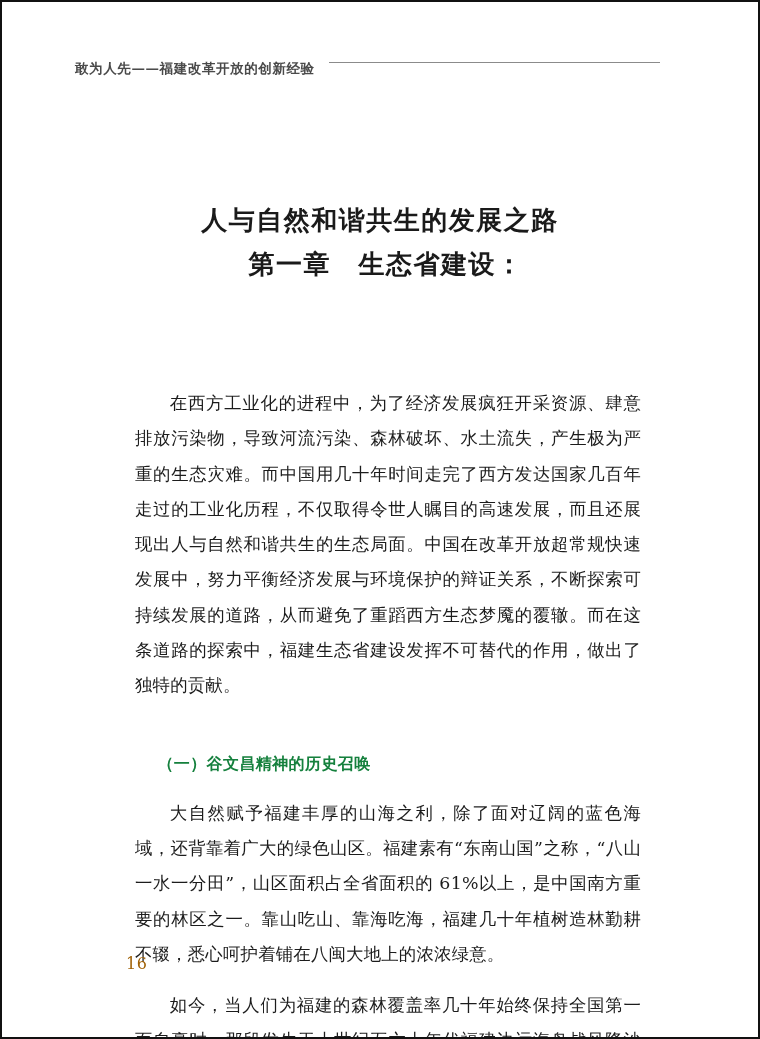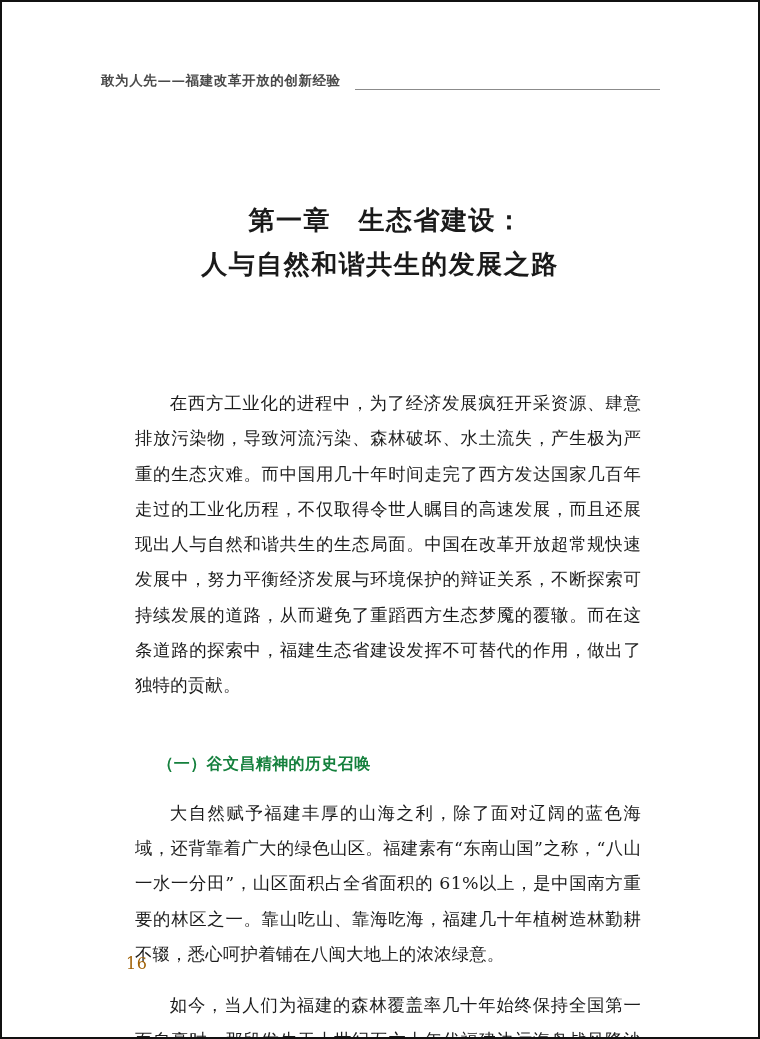--- a/index.html
+++ b/index.html
@@ -22,24 +22,23 @@
     border-bottom: 2px solid #111111;
     overflow: hidden;
   }
   
   .running-head {
     position: absolute;
     left: 0;
     right: 0;
     top: 58px;
     display: flex;
-    align-items: flex-end;
-    padding-left: 99px;
+    align-items: flex-start;
+    padding-left: 73px;
     padding-right: 98px;
-    margin-top: 12px;
   }
   .running-head-text {
     font-family: "DejaVu Serif", "Liberation Serif", serif;
     font-size: 13.5px;
     font-weight: 700;
     letter-spacing: 0.6px;
     color: #4a4a4a;
     white-space: nowrap;
   }
   .header-rule {
@@ -127,22 +126,22 @@
 <body>
 
 <div class="page">
 
   <div class="running-head">
     <span class="running-head-text">敢为人先——福建改革开放的创新经验</span>
     <span class="header-rule"></span>
   </div>
 
   <div class="chapter-title">
+    <div class="line line2">人与自然和谐共生的发展之路</div>
     <div class="line line1">第一章　生态省建设：</div>
-    <div class="line line2">人与自然和谐共生的发展之路</div>
   </div>
 
   <div class="content">
 
     <p class="body-para">在西方工业化的进程中，为了经济发展疯狂开采资源、肆意排放污染物，导致河流污染、森林破坏、水土流失，产生极为严重的生态灾难。而中国用几十年时间走完了西方发达国家几百年走过的工业化历程，不仅取得令世人瞩目的高速发展，而且还展现出人与自然和谐共生的生态局面。中国在改革开放超常规快速发展中，努力平衡经济发展与环境保护的辩证关系，不断探索可持续发展的道路，从而避免了重蹈西方生态梦魇的覆辙。而在这条道路的探索中，福建生态省建设发挥不可替代的作用，做出了独特的贡献。</p>
 
     <div class="gap-before-section"></div>
 
 
     <div class="gap-after-section"></div>

